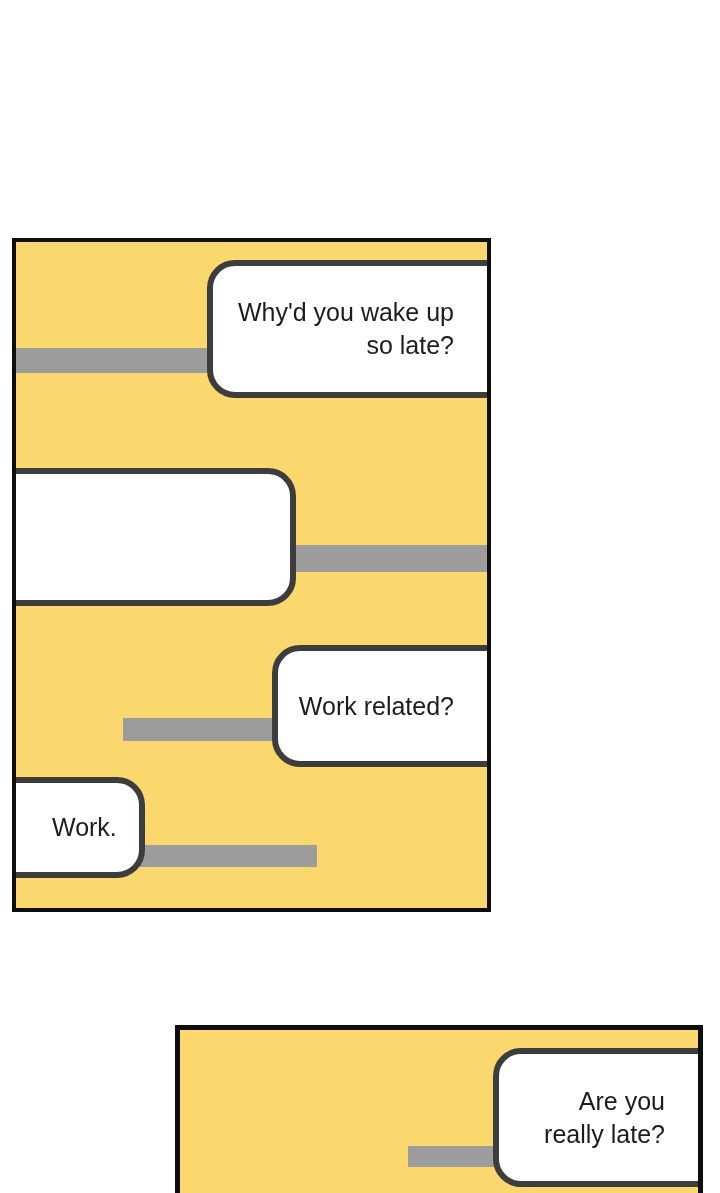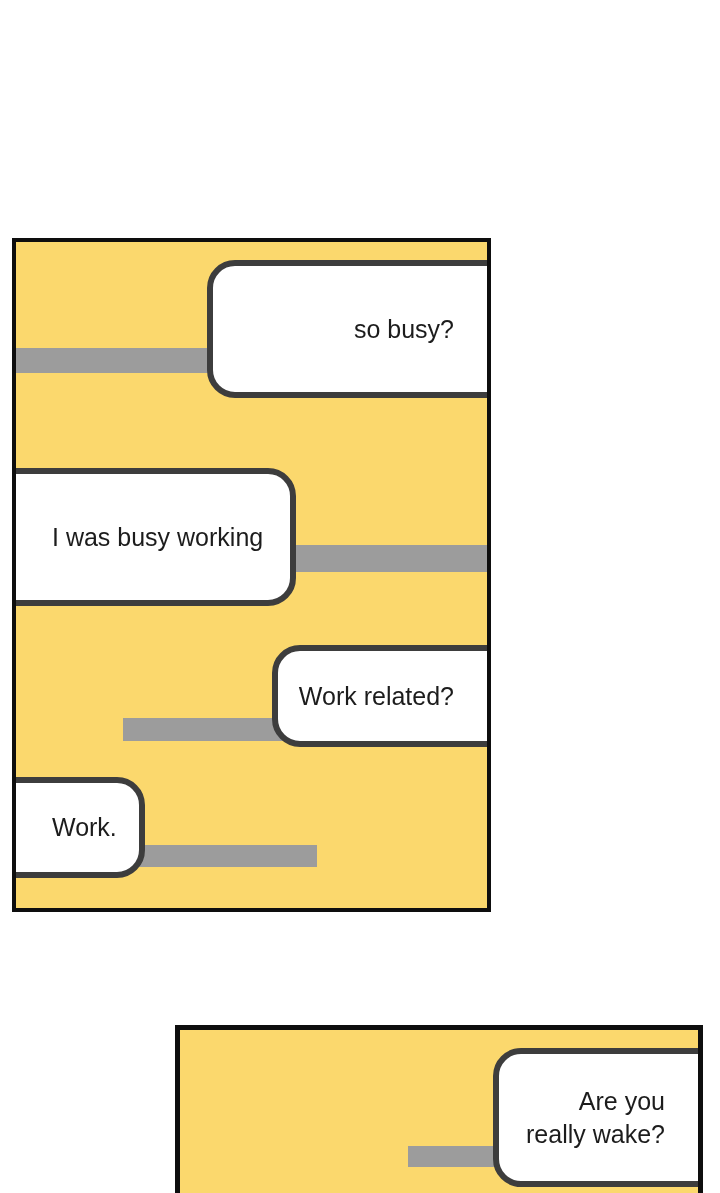--- a/index.html
+++ b/index.html
@@ -68,52 +68,52 @@
   }
   .bubble.left {
     left: -30px;
     border-radius: 0 28px 28px 0;
     align-items: flex-start;
     text-align: left;
     padding-left: 60px;
   }
   .bubble-1 { left: 191px;  top: 18px;  height: 138px; }
   .bubble-2 { top: 226px;   width: 310px; height: 138px; }
-  .bubble-3 { left: 256px;  top: 403px; height: 102px; }
+  .bubble-3 { left: 256px;  top: 403px; height: 122px; }
   .bubble-4 { top: 535px;   width: 159px; height: 101px; }
   .bubble-5 { left: 313px;  top: 18px;  height: 139px; padding-right: 60px; }
 
   .line { display: block; }
 </style>
 </head>
 <body>
 
 <div class="panel panel-1">
   <div class="bar bar-1"></div>
   <div class="bar bar-2"></div>
   <div class="bar bar-3"></div>
   <div class="bar bar-4"></div>
 
   <div class="bubble right bubble-1">
-    <span class="line">so busy?</span>
+    <span class="line">Why'd you wake up</span>
+    <span class="line">so late?</span>
   </div>
 
   <div class="bubble left bubble-2">
-    <span class="line">I was busy working</span>
   </div>
 
   <div class="bubble right bubble-3">
     <span class="line">Work related?</span>
   </div>
 
   <div class="bubble left bubble-4">
     <span class="line">Work.</span>
   </div>
 </div>
 
 <div class="panel panel-2">
   <div class="bar bar-5"></div>
 
   <div class="bubble right bubble-5">
     <span class="line">Are you</span>
-    <span class="line">really wake?</span>
+    <span class="line">really late?</span>
   </div>
 </div>
 
 </body></html>

